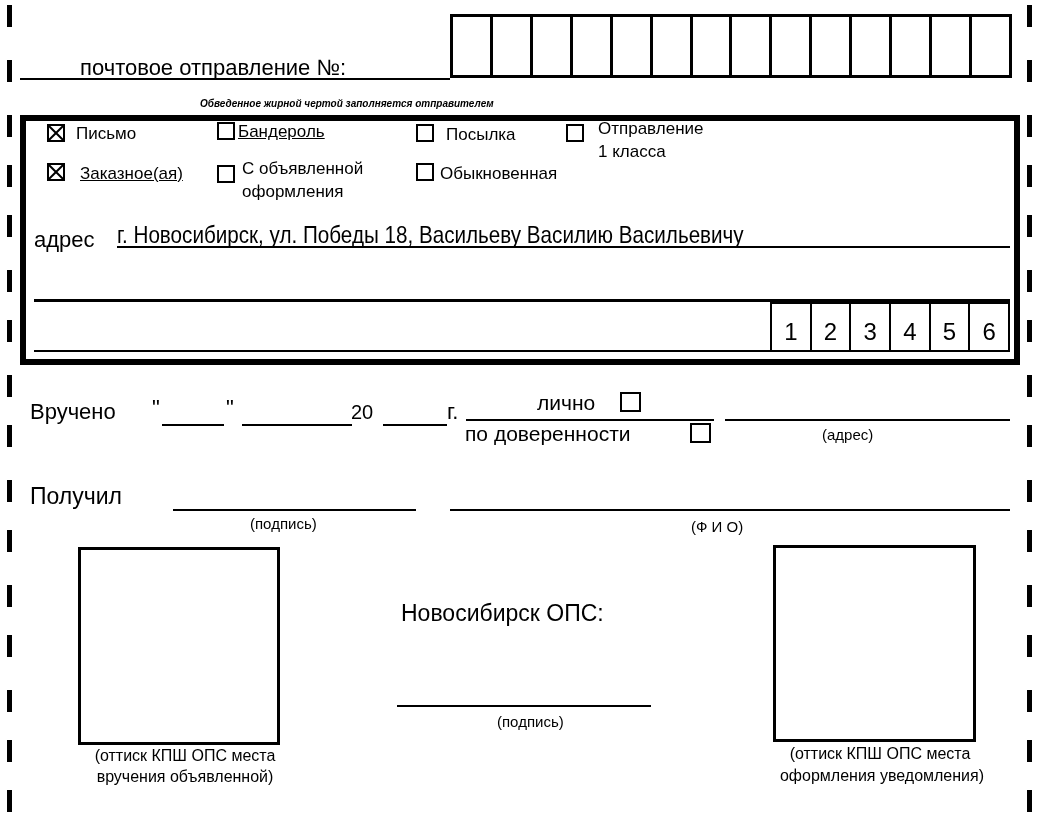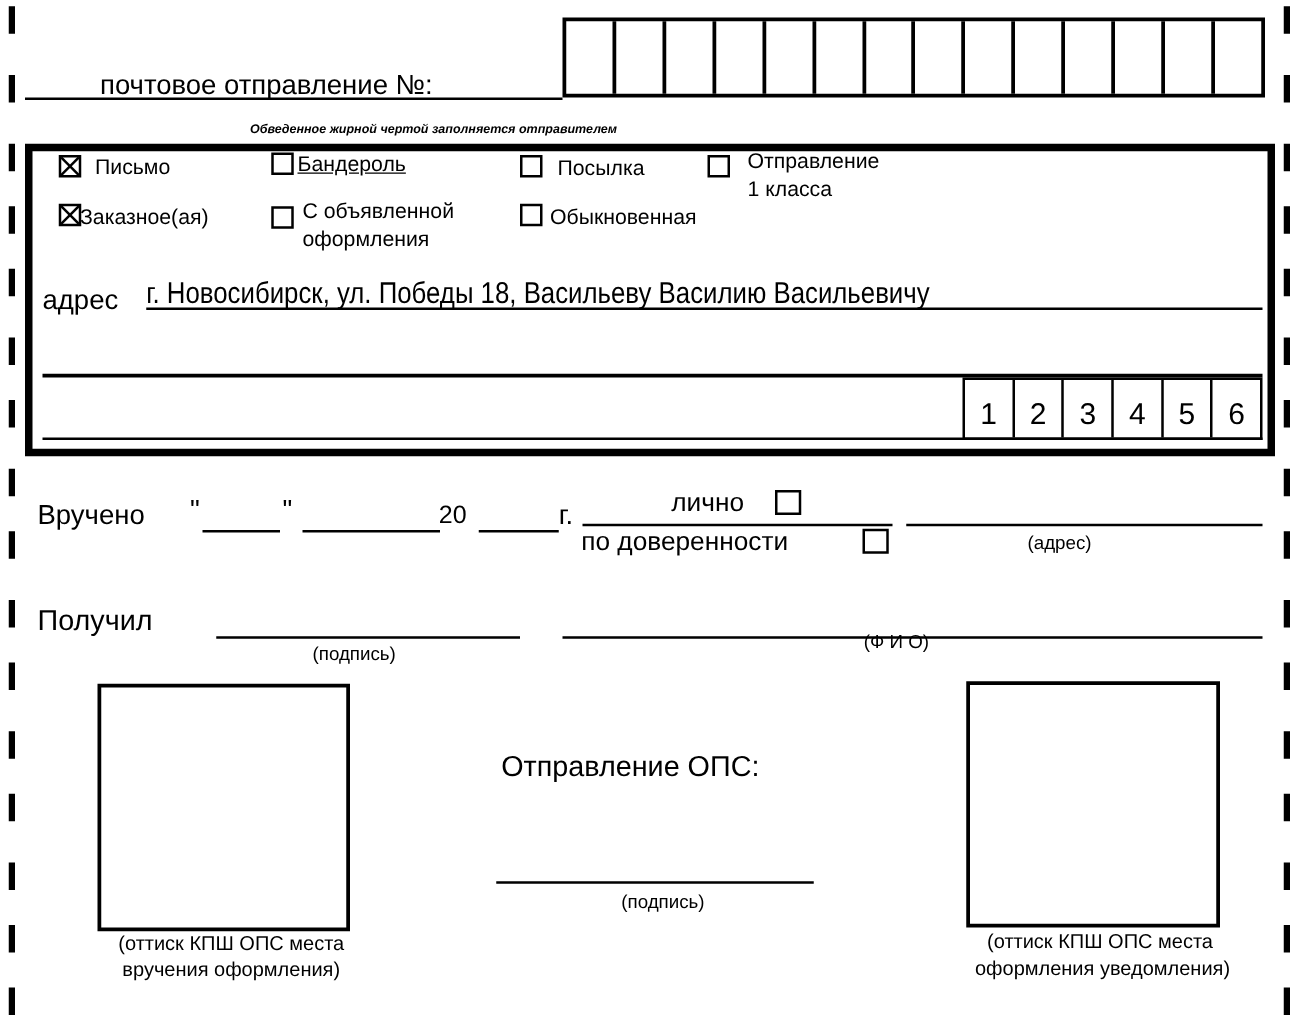--- a/index.html
+++ b/index.html
@@ -91,21 +91,21 @@
 <div class="lbl" style="left:238px; top:122px;text-decoration:underline;">Бандероль</div>
 
 <div class="cb" style="left:416px; top:124px;"></div>
 <div class="lbl" style="left:446px; top:125px;">Посылка</div>
 
 <div class="cb" style="left:566px; top:124px;"></div>
 <div class="lbl" style="left:598px; top:119px;">Отправление</div>
 <div class="lbl" style="left:598px; top:142px;">1 класса</div>
 
 <div class="cb checked" style="left:47px; top:163px;"></div>
-<div class="lbl" style="left:64px; top:164px;">Заказное(ая)</div>
+<div class="lbl" style="left:80px; top:164px;text-decoration:underline;">Заказное(ая)</div>
 
 <div class="cb" style="left:217px; top:165px;"></div>
 <div class="lbl" style="left:242px; top:159px;">С объявленной</div>
 <div class="lbl" style="left:242px; top:182px;">оформления</div>
 
 <div class="cb" style="left:416px; top:163px;"></div>
 <div class="lbl" style="left:440px; top:164px;">Обыкновенная</div>
 
 <div class="lbl" style="left:34px; top:228px; font-size:22px; line-height:24px;">адрес</div>
 <div class="lbl" style="left:117px; top:222px; font-size:24px; line-height:26px; transform:scaleX(0.86); transform-origin:left;">г. Новосибирск, ул. Победы 18, Васильеву Василию Васильевичу</div>
@@ -137,25 +137,25 @@
 <div class="lbl" style="left:465px; top:422px; font-size:21px; line-height:23px;">по доверенности</div>
 <div class="cb" style="left:690px; top:423px; width:21px; height:20px;"></div>
 
 <div class="hline" style="left:725px; top:419px; width:285px;"></div>
 <div class="lbl" style="left:822px; top:425px; font-size:15px;">(адрес)</div>
 
 <div class="lbl" style="left:30px; top:484px; font-size:23px; line-height:25px;">Получил</div>
 <div class="hline" style="left:173px; top:509px; width:243px;"></div>
 <div class="lbl" style="left:250px; top:514px; font-size:15px;">(подпись)</div>
 <div class="hline" style="left:450px; top:509px; width:560px;"></div>
-<div class="lbl" style="left:691px; top:504px; font-size:15px;">(Ф И О)</div>
+<div class="lbl" style="left:691px; top:517px; font-size:15px;">(Ф И О)</div>
 
 <div class="stamp" style="left:78px; top:547px; width:202px; height:198px;"></div>
 <div class="cap" style="left:65px; top:745px; width:240px;">(оттиск КПШ ОПС места</div>
-<div class="cap" style="left:65px; top:766px; width:240px;">вручения оформления)</div>
+<div class="cap" style="left:65px; top:766px; width:240px;">вручения объявленной)</div>
 
-<div class="lbl" style="left:401px; top:601px; font-size:23px; line-height:25px;">Отправление ОПС:</div>
+<div class="lbl" style="left:401px; top:601px; font-size:23px; line-height:25px;">Новосибирск ОПС:</div>
 <div class="hline" style="left:397px; top:705px; width:254px;"></div>
 <div class="lbl" style="left:497px; top:712px; font-size:15px;">(подпись)</div>
 
 <div class="stamp" style="left:773px; top:545px; width:203px; height:197px;"></div>
 <div class="cap" style="left:760px; top:743px; width:240px;">(оттиск КПШ ОПС места</div>
 <div class="cap" style="left:752px; top:765px; width:260px;">оформления уведомления)</div>
 
 </body></html>

